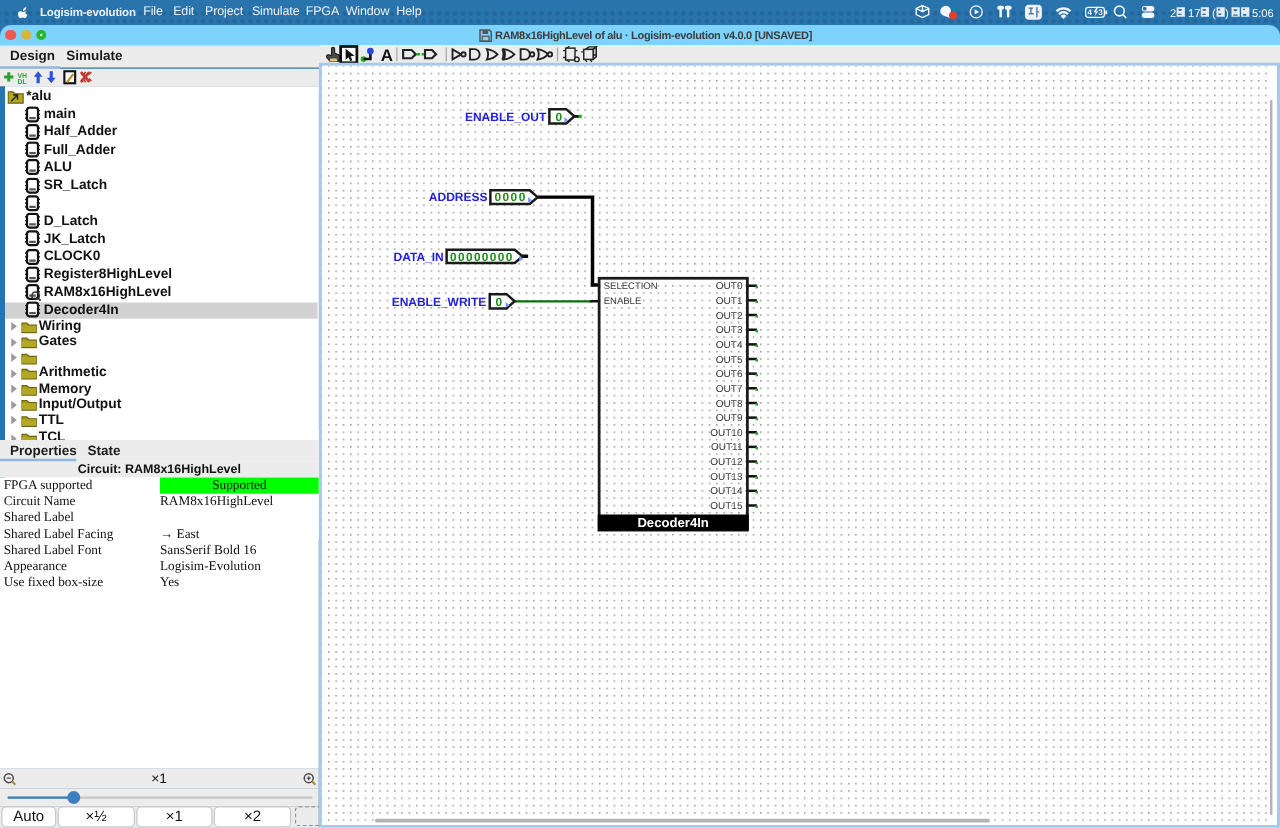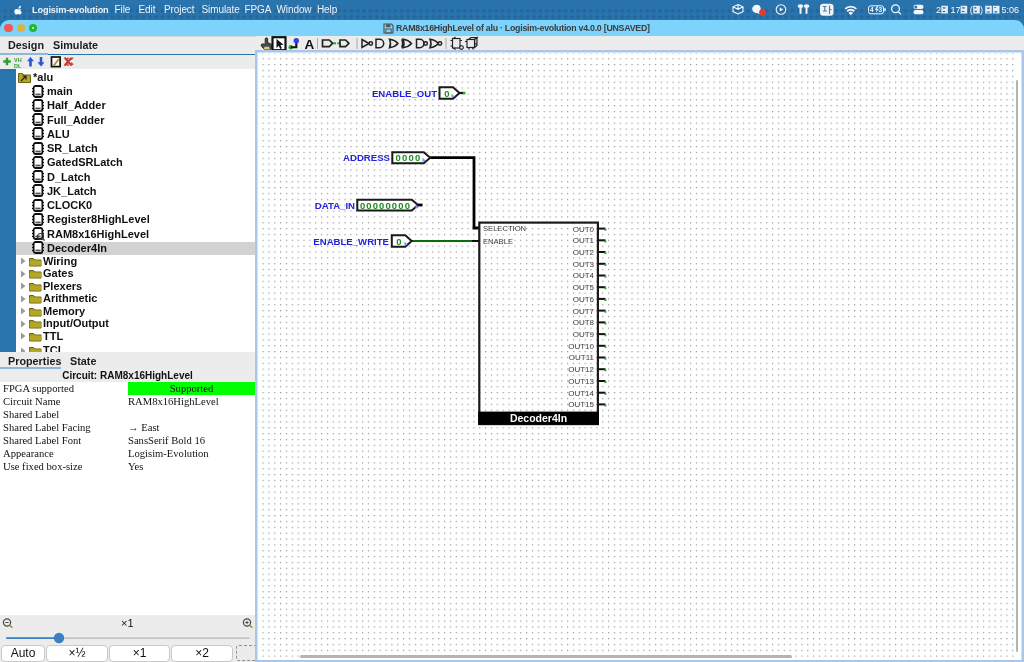--- a/index.html
+++ b/index.html
@@ -12,21 +12,21 @@
   #titlebar{left:0;top:20px;width:1024px;height:16px;background:#7dd3fc;
     border-radius:9px 9px 0 0;border-bottom:1px solid #d9d8d6;}
   .tl{position:absolute;top:3.5px;width:8.6px;height:8.6px;border-radius:50%;}
   #title{position:absolute;top:1px;left:396px;font-size:8.8px;letter-spacing:-0.25px;font-weight:bold;color:#3c3c3c;line-height:15px;}
   
   #row2{left:0;top:37px;width:1024px;height:14px;background:#ececec;}
   #tabs1{left:0;top:37px;width:256px;height:17px;background:#ececec;}
   .tab{position:absolute;font-size:10.8px;font-weight:bold;color:#1c1c1c;top:2px;}
   
   #explbar{left:0;top:55px;width:256px;height:14px;background:#ececec;}
-  #tree{left:16px;top:69px;width:255px;height:362px;background:#fff;overflow:hidden;}
+  #tree{left:4px;top:69px;width:255px;height:362px;background:#fff;overflow:hidden;}
   .trow{position:absolute;left:0;width:255px;height:14px;font-size:11px;font-weight:bold;color:#111;}
   #props-tabs{left:0;top:352px;width:255px;height:17px;background:#ececec;}
   #circhdr{left:0;top:369px;width:255px;height:13px;background:#ececec;text-align:center;
     font-size:10px;font-weight:bold;color:#111;line-height:13px;}
   #attrtbl{left:0;top:382px;width:255px;height:233px;background:#fff;font-family:Liberation Serif, serif;}
   .arow{position:absolute;left:0;width:255px;height:13px;font-size:10.6px;color:#111;line-height:13px;}
   .arow .k{position:absolute;left:3px;top:0;}
   .arow .v{position:absolute;left:128px;top:0;}
   #zoomrow{left:0;top:615px;width:255px;height:16px;background:#ececec;}
   #sliderrow{left:0;top:631px;width:255px;height:14px;background:#ececec;}
@@ -252,21 +252,20 @@
       <rect x="4.4" y="8.6" width="5.2" height="1.8" fill="#555"></rect>
       </svg>
 <span class="trow lbl" style="left:31px;top:73.1px;">SR_Latch</span>
 <svg style="position:absolute;left:15px;top:86.8px;" width="14" height="14" viewBox="0 0 14 14">
       <g stroke="#111" stroke-width="1">
         <path d="M1,3.5 h2 M1,6.5 h2 M1,9.5 h2 M11,3.5 h2 M11,6.5 h2 M11,9.5 h2"></path>
       </g>
       <rect x="2.6" y="1" width="8.8" height="11" rx="2" fill="#fff" stroke="#111" stroke-width="1.8"></rect>
       <rect x="4.4" y="8.6" width="5.2" height="1.8" fill="#555"></rect>
       </svg>
-<span class="trow lbl" style="left:31px;top:87.3px;">GatedSRLatch</span>
 <svg style="position:absolute;left:15px;top:101.0px;" width="14" height="14" viewBox="0 0 14 14">
       <g stroke="#111" stroke-width="1">
         <path d="M1,3.5 h2 M1,6.5 h2 M1,9.5 h2 M11,3.5 h2 M11,6.5 h2 M11,9.5 h2"></path>
       </g>
       <rect x="2.6" y="1" width="8.8" height="11" rx="2" fill="#fff" stroke="#111" stroke-width="1.8"></rect>
       <rect x="4.4" y="8.6" width="5.2" height="1.8" fill="#555"></rect>
       </svg>
 <span class="trow lbl" style="left:31px;top:101.5px;">D_Latch</span>
 <svg style="position:absolute;left:15px;top:115.3px;" width="14" height="14" viewBox="0 0 14 14">
       <g stroke="#111" stroke-width="1">
@@ -326,21 +325,20 @@
       <path d="M0.5,4.6 h11.5 v4.9 h-11.5 z" fill="#b3a724" stroke="none"></path>
     </svg>
 <span class="trow lbl" style="left:27px;top:198.2px;">Gates</span>
 <svg style="position:absolute;left:4px;top:213.2px;" width="6" height="8" viewBox="0 0 6 8">
         <path d="M1,0.5 L5.5,4 L1,7.5 z" fill="#9a9a9a"></path>
       </svg>
 <svg style="position:absolute;left:13px;top:211.7px;" width="13" height="11" viewBox="0 0 13 11">
       <path d="M0.5,2.5 h4 l1.5,1.5 h6 v6 h-11.5 z" fill="#a89c1c" stroke="#6d6410" stroke-width="1"></path>
       <path d="M0.5,4.6 h11.5 v4.9 h-11.5 z" fill="#b3a724" stroke="none"></path>
     </svg>
-<span class="trow lbl" style="left:27px;top:210.7px;">Plexers</span>
 <svg style="position:absolute;left:4px;top:225.7px;" width="6" height="8" viewBox="0 0 6 8">
         <path d="M1,0.5 L5.5,4 L1,7.5 z" fill="#9a9a9a"></path>
       </svg>
 <svg style="position:absolute;left:13px;top:224.2px;" width="13" height="11" viewBox="0 0 13 11">
       <path d="M0.5,2.5 h4 l1.5,1.5 h6 v6 h-11.5 z" fill="#a89c1c" stroke="#6d6410" stroke-width="1"></path>
       <path d="M0.5,4.6 h11.5 v4.9 h-11.5 z" fill="#b3a724" stroke="none"></path>
     </svg>
 <span class="trow lbl" style="left:27px;top:223.2px;">Arithmetic</span>
 <svg style="position:absolute;left:4px;top:238.1px;" width="6" height="8" viewBox="0 0 6 8">
         <path d="M1,0.5 L5.5,4 L1,7.5 z" fill="#9a9a9a"></path>

